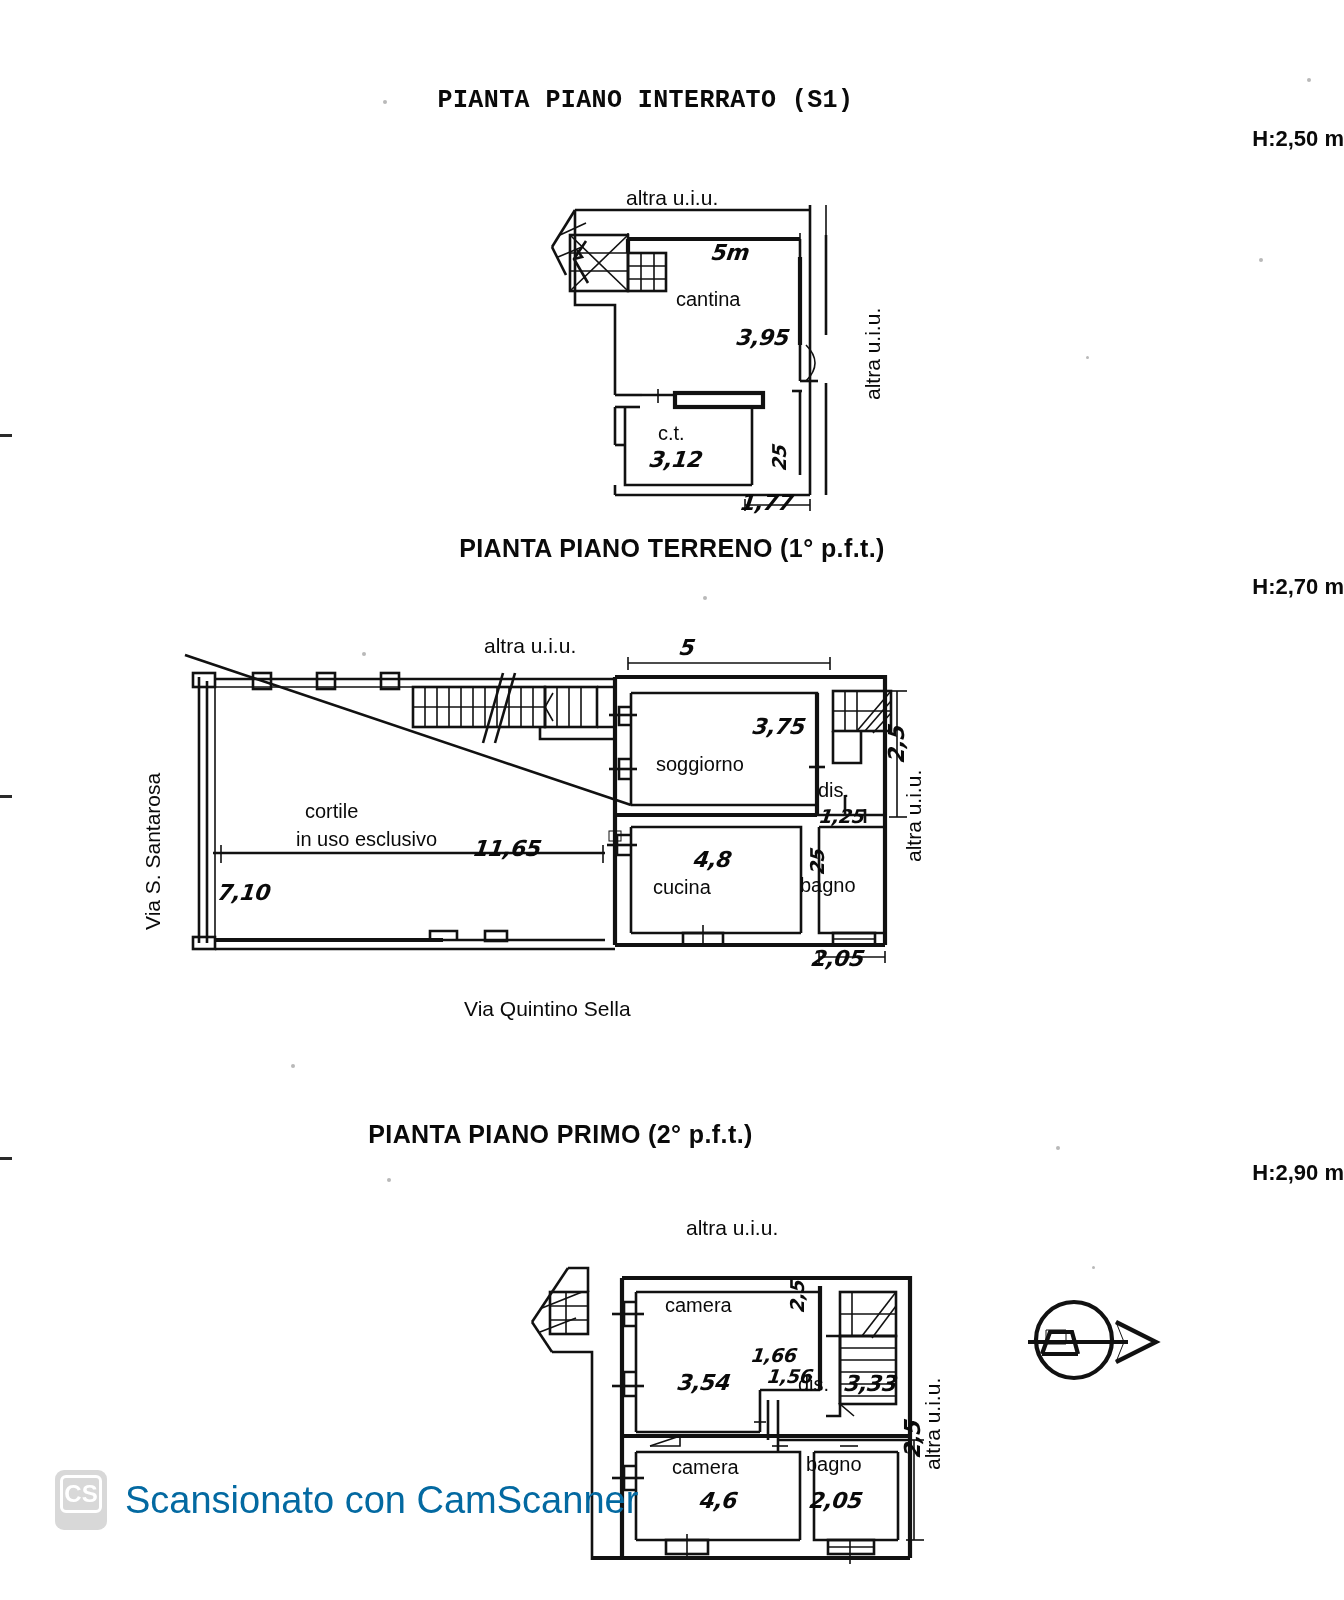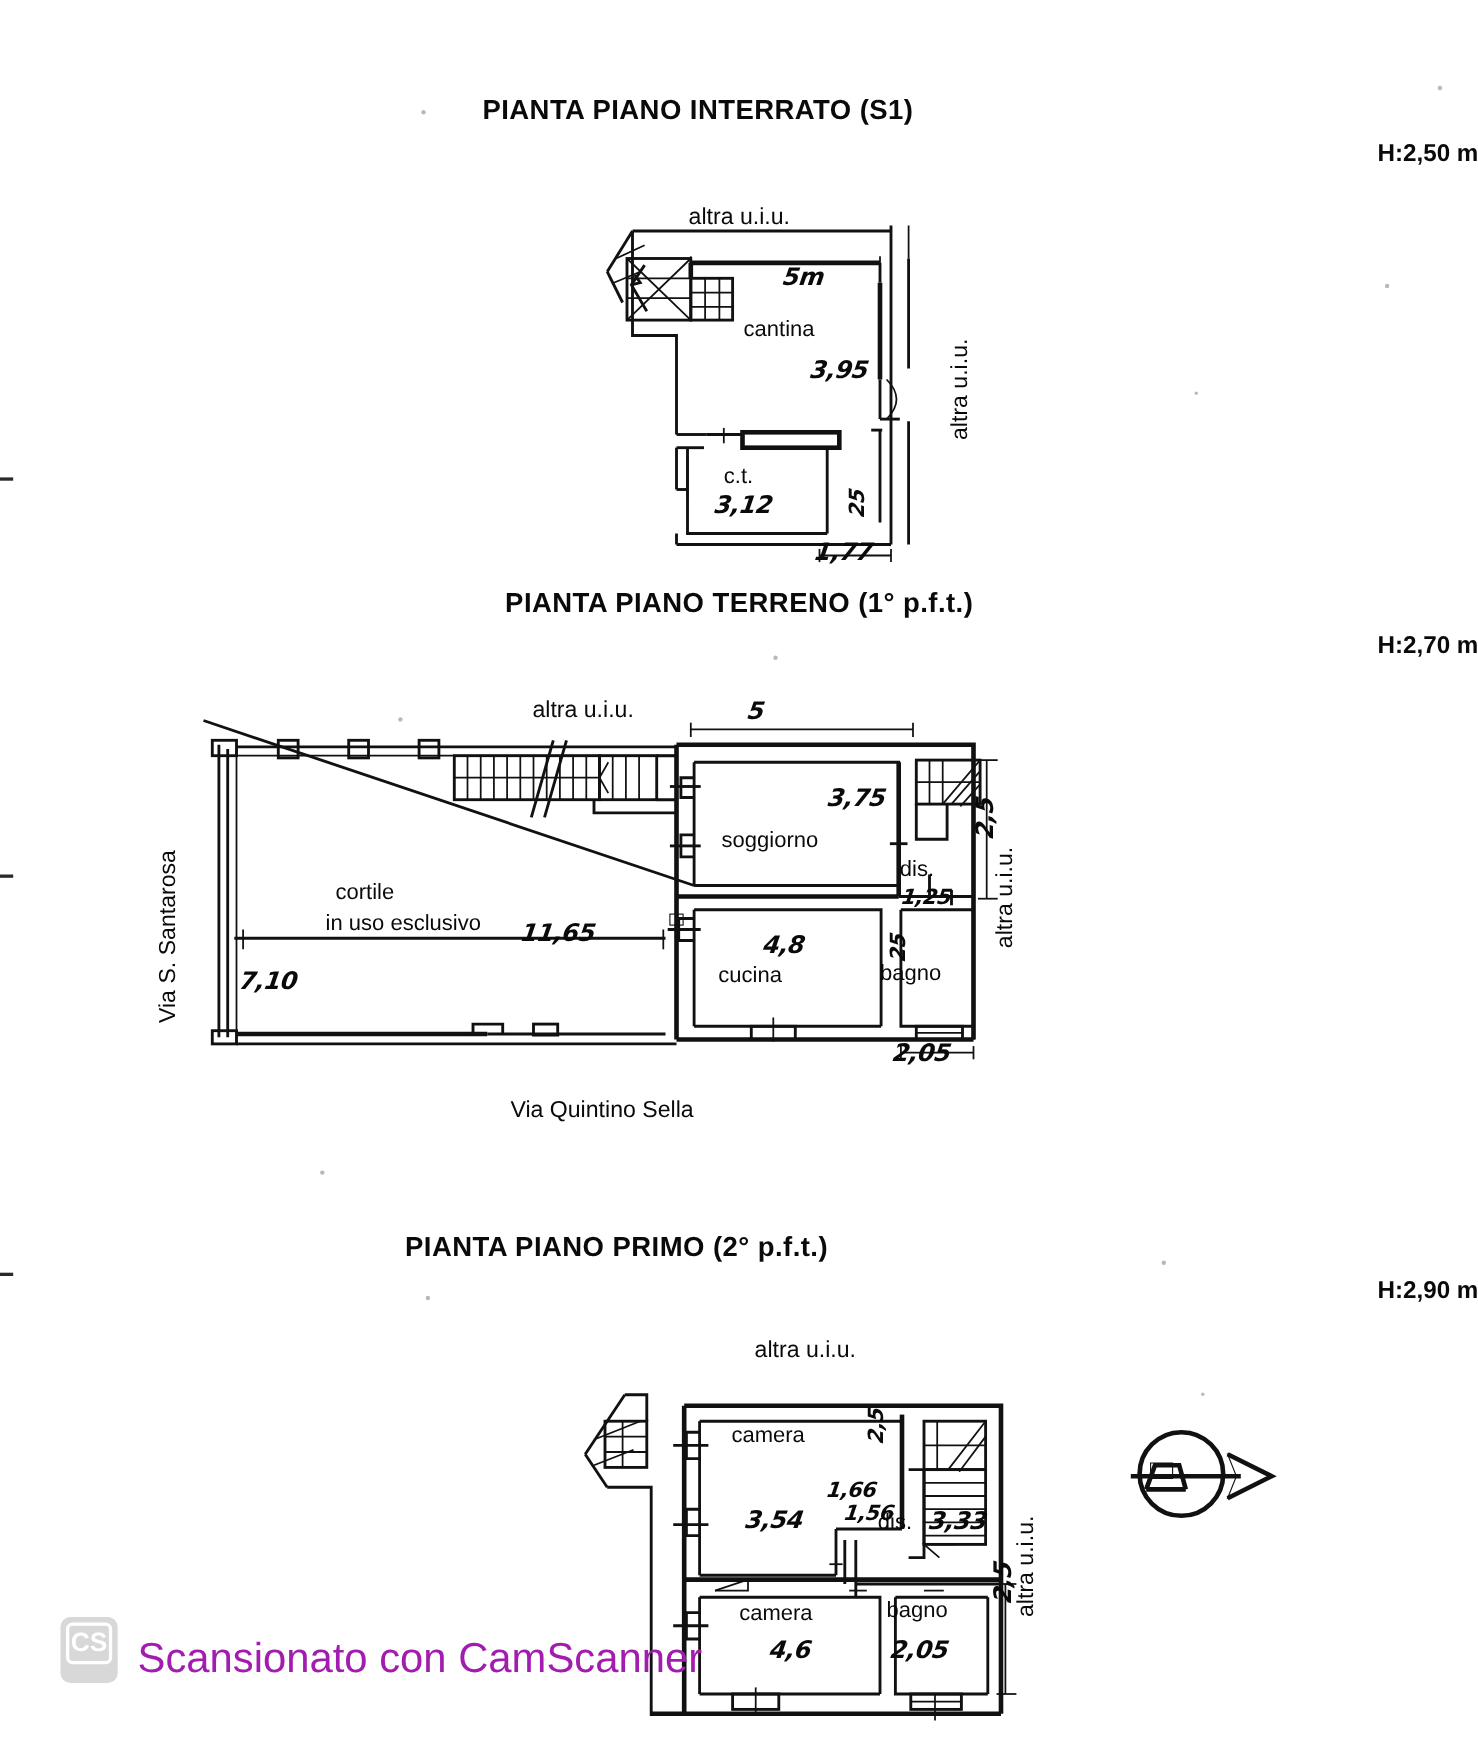--- a/index.html
+++ b/index.html
@@ -77,21 +77,21 @@
   .w3 { stroke-width: 4.2; }
   .fillblk { fill: #111; stroke: none; }
 
   
   .compass { position: absolute; }
 
   
   .watermark {
     position: absolute;
     display: flex;
-    align-items: flex-end;
+    align-items: center;
     gap: 18px;
     opacity: 1;
     pointer-events: none;
   }
   .wm-badge {
     width: 52px; height: 60px;
     border-radius: 9px;
     background: #d8d8d8;
     position: relative;
     display: flex; align-items: flex-start; justify-content: center;
@@ -101,21 +101,21 @@
     width: 42px; height: 38px;
     border: 3px solid #ffffff;
     border-radius: 6px;
     color: #ffffff;
     font-weight: bold;
     font-size: 24px;
     display: flex; align-items: center; justify-content: center;
     letter-spacing: 0px;
   }
   .wm-text {
-    color: #a21caf;
+    color: #0369a1;
     font-size: 38px;
     white-space: nowrap;
   }
 
   
   .speck { position: absolute; background: #b9b9b9; border-radius: 50%; }
   .tick { position: absolute; background: #2a2a2a; }
 </style>
 </head>
 <body>
@@ -129,21 +129,21 @@
   <div class="speck" style="left:703px;top:596px;width:4px;height:4px;"></div>
   <div class="speck" style="left:362px;top:652px;width:4px;height:4px;"></div>
   <div class="speck" style="left:291px;top:1064px;width:4px;height:4px;"></div>
   <div class="speck" style="left:1056px;top:1146px;width:4px;height:4px;"></div>
   <div class="speck" style="left:387px;top:1178px;width:4px;height:4px;"></div>
   <div class="speck" style="left:1092px;top:1266px;width:3px;height:3px;"></div>
   <div class="tick" style="left:0px;top:434px;width:12px;height:3px;"></div>
   <div class="tick" style="left:0px;top:795px;width:12px;height:3px;"></div>
   <div class="tick" style="left:0px;top:1157px;width:12px;height:3px;"></div>
 
-  <div class="plan-title" style="left:0;top:86px;width:1269px;">PIANTA PIANO INTERRATO  (S1)</div>
+  <div class="plan-title" style="left:11px;top:86px;width:1269px;font-family:Liberation Mono, monospace;">PIANTA PIANO INTERRATO  (S1)</div>
   <div class="plan-sub" style="left:0;top:126px;width:1344px;">H:2,50 m</div>
 
   <div class="lbl" style="left:626px;top:186px;">altra u.i.u.</div>
 
   <div class="vtext" style="left:861px;top:400px;">altra u.i.u.</div>
 
   <svg class="draw" style="left:530px;top:195px;width:370px;height:320px;" viewBox="0 0 370 320">
 
     <line class="w2" x1="45" y1="15" x2="280" y2="15"></line>
 

